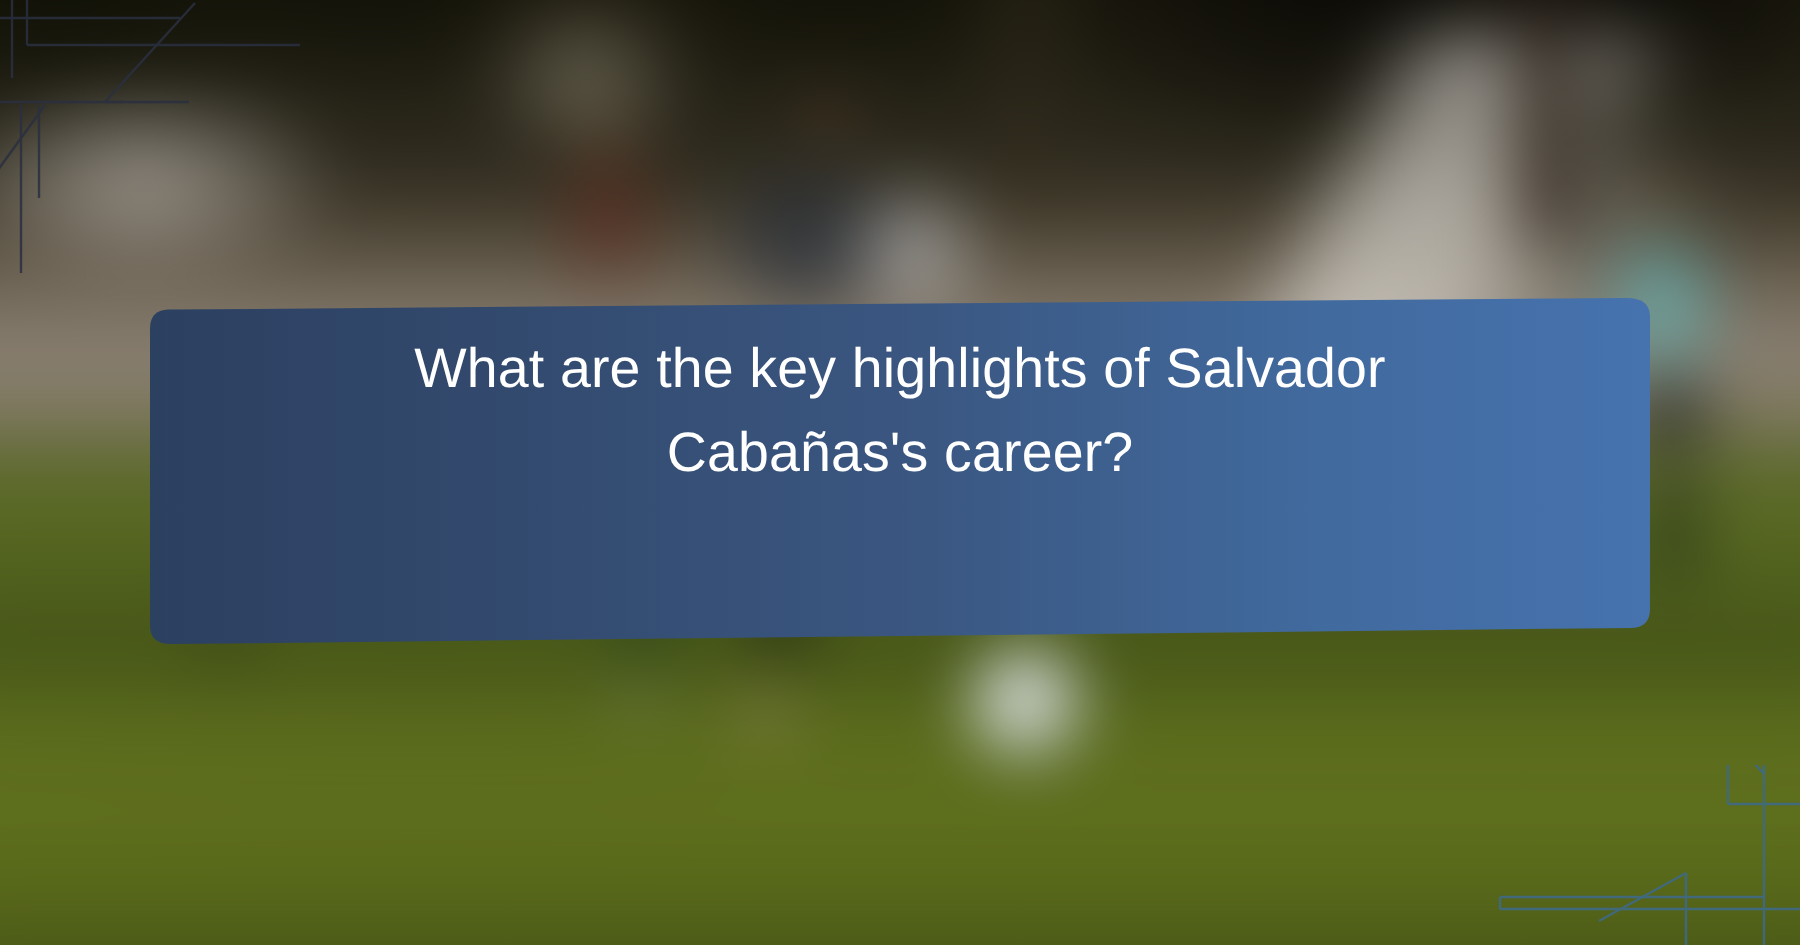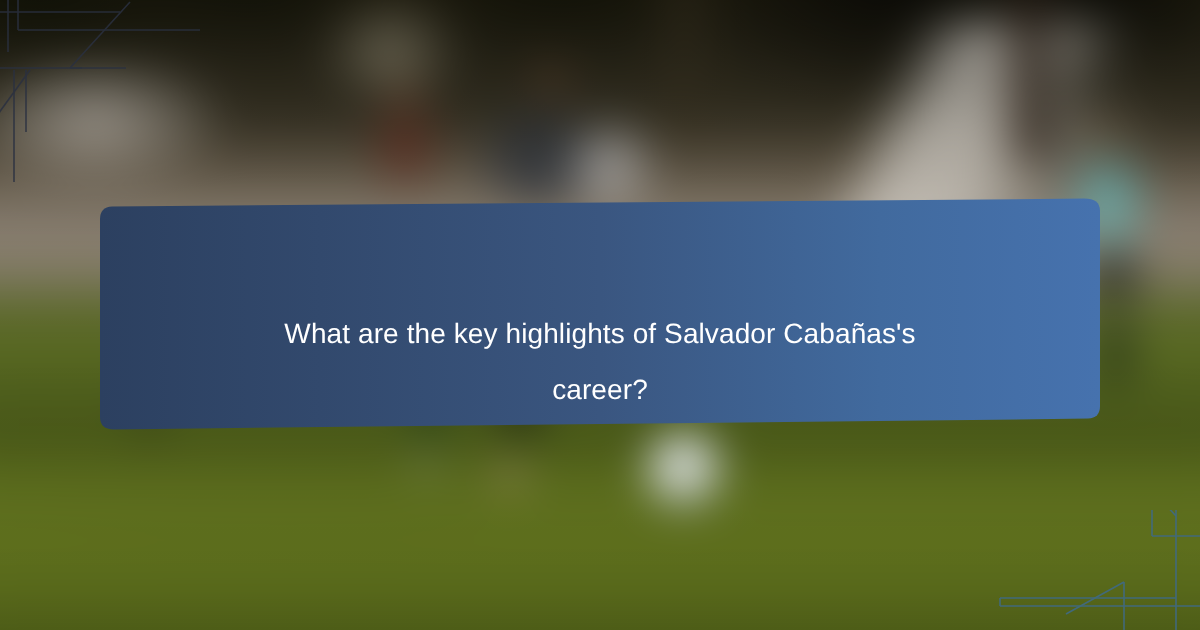--- a/index.html
+++ b/index.html
@@ -203,25 +203,25 @@
   }
   .panel-svg { display: block; width: 100%; height: 100%; }
 
   .panel-text {
     position: absolute;
     left: 130px;
     top: 218px;
     width: 940px;
     height: 200px;
     display: flex;
-    align-items: flex-end;
+    align-items: flex-start;
     justify-content: center;
     text-align: center;
     color: #ffffff;
-    font-size: 28px;
+    font-size: 37px;
     line-height: 56px;
     letter-spacing: 0.1px;
     font-weight: 400;
     text-rendering: geometricPrecision;
   }
   .panel-text span {
     display: block;
     max-width: 700px;
   }
 </style>

